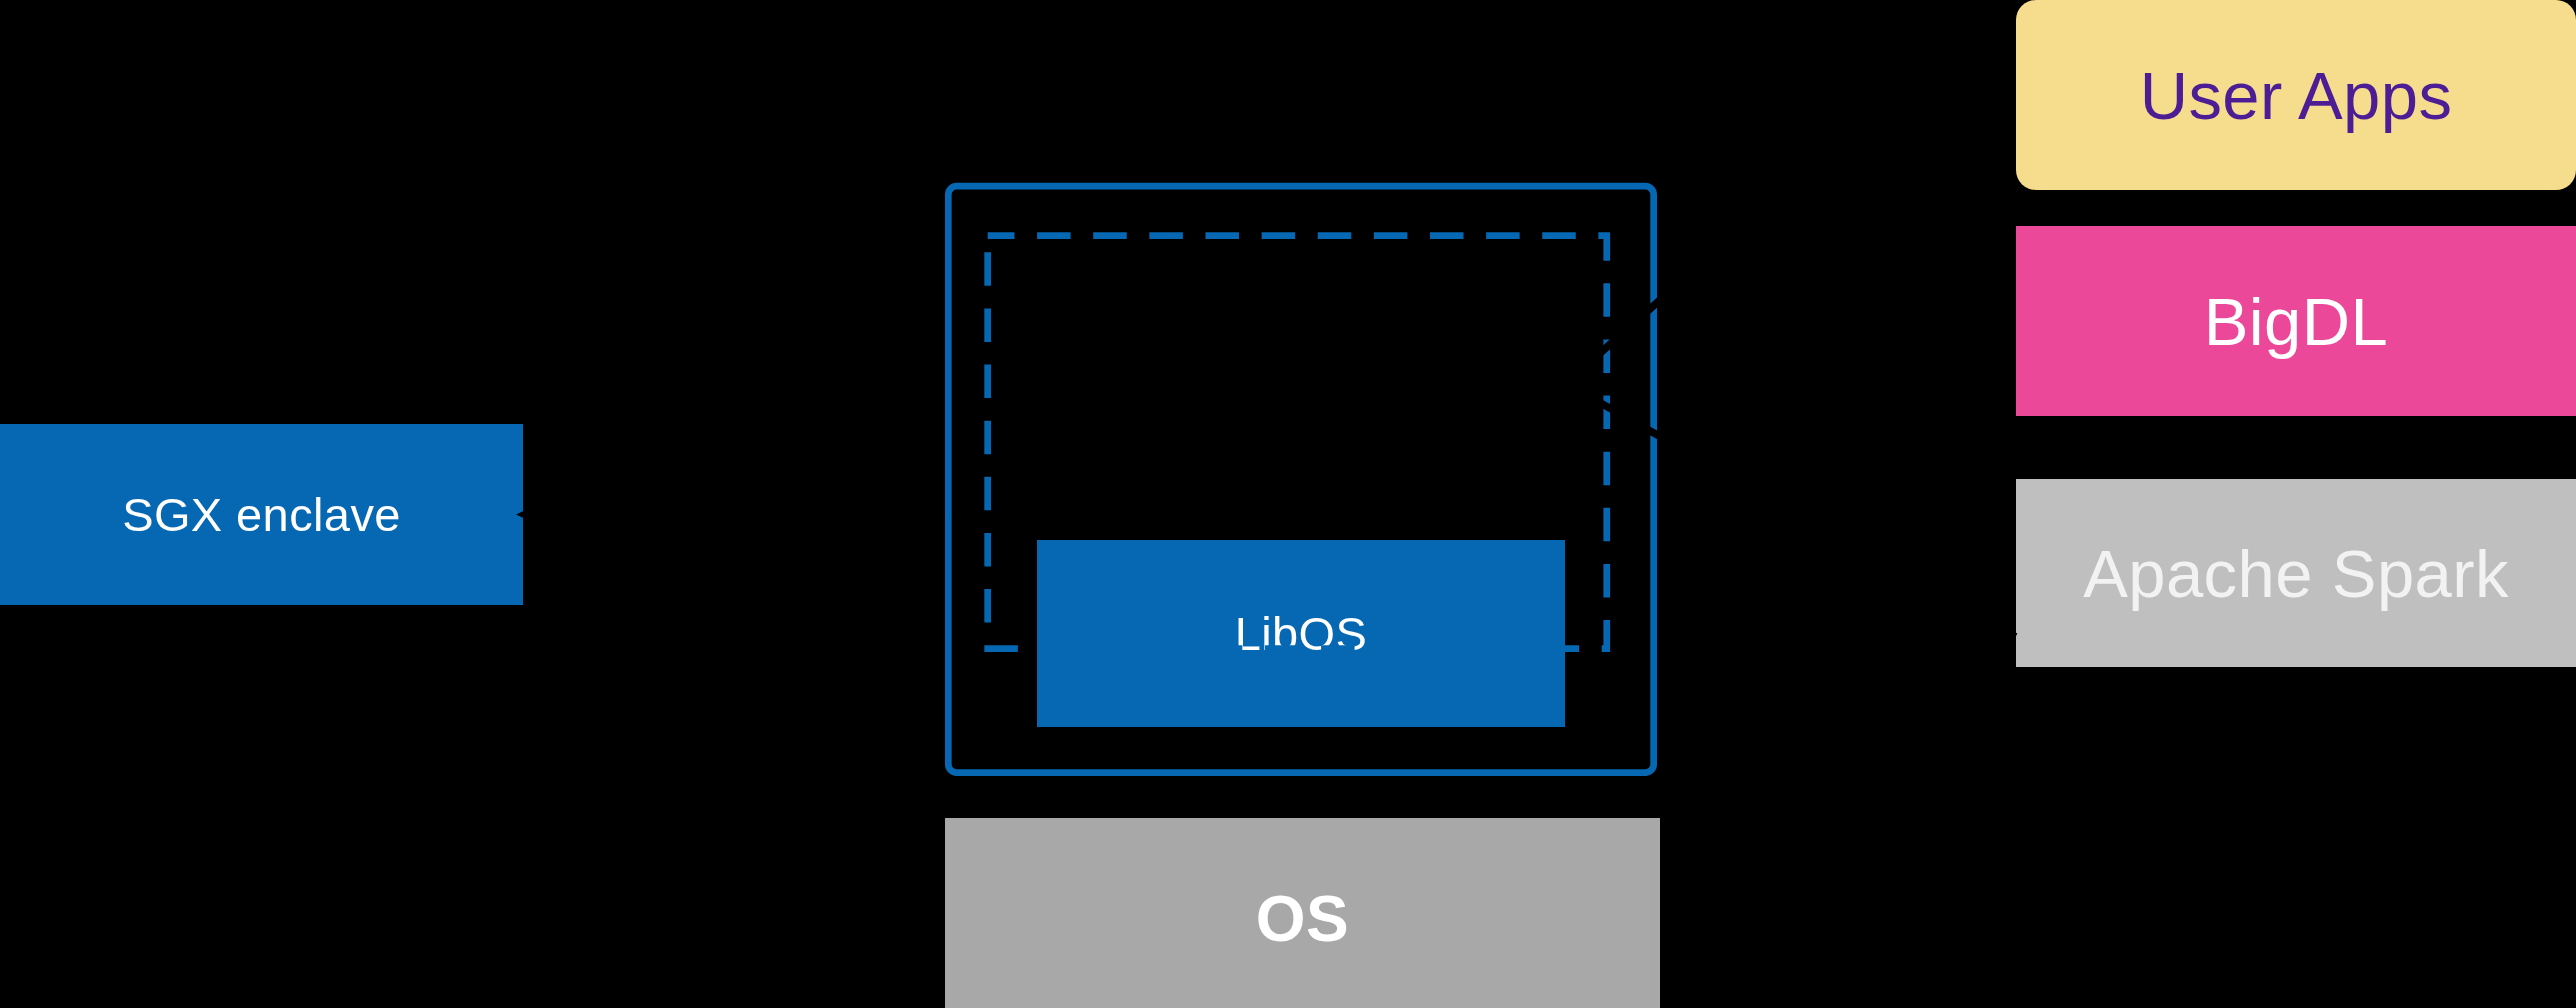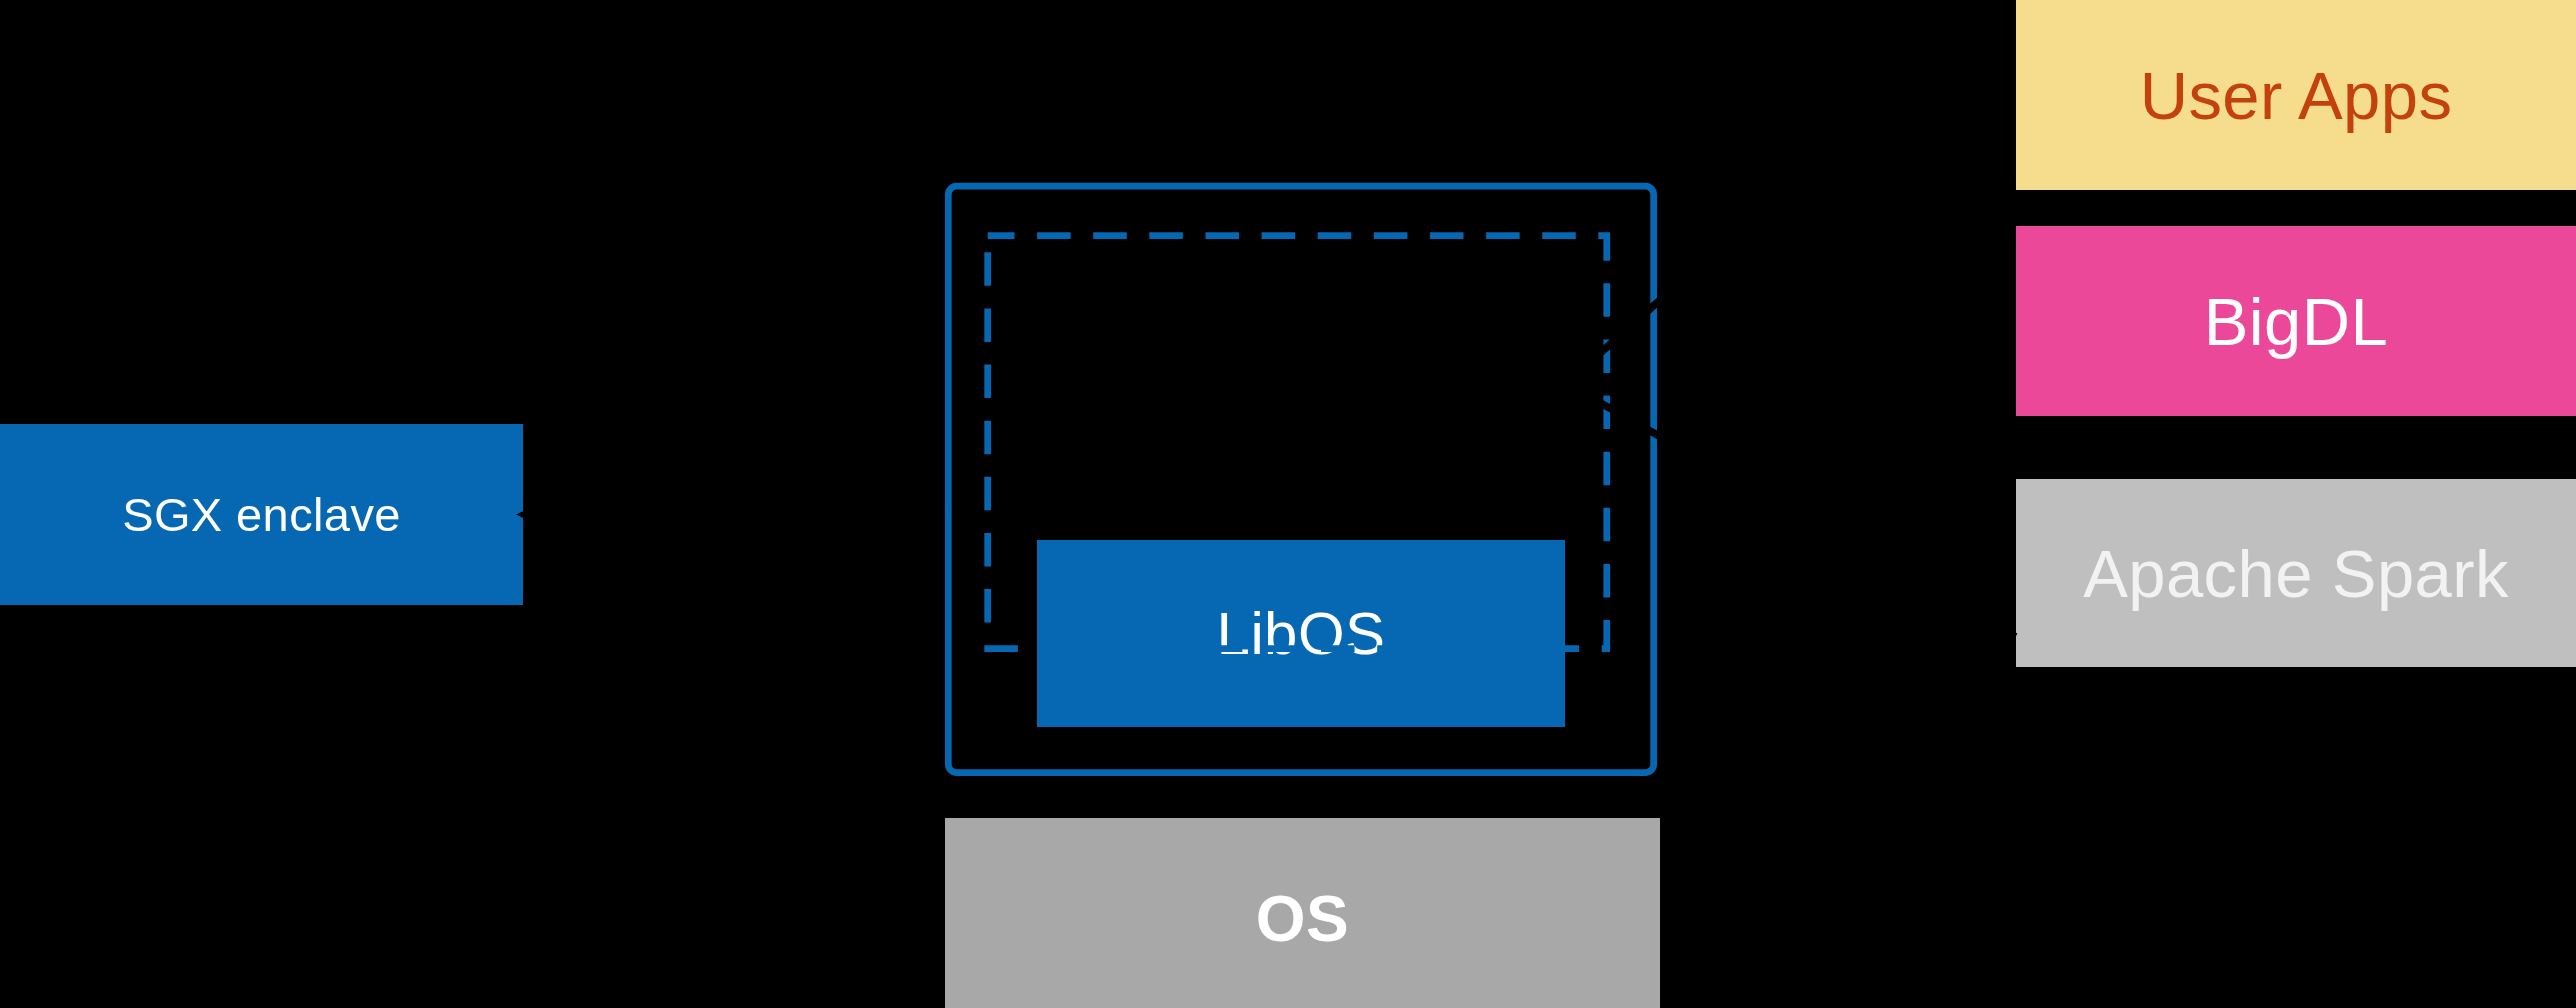--- a/index.html
+++ b/index.html
@@ -21,21 +21,21 @@
     align-items: center;
     justify-content: center;
     box-sizing: border-box;
   }
   .box .label {
     white-space: nowrap;
     letter-spacing: 0.4px;
   }
   #sgx-box        { left: 0px;    top: 424px; width: 523px; height: 181px; font-size: 47px; }
   #app-box        { left: 1027px; top: 293px; width: 525px; height: 188px; font-size: 67px; }
-  #libos-box      { left: 1037px; top: 540px; width: 528px; height: 187px; font-size: 60px; }
+  #libos-box      { left: 1037px; top: 540px; width: 528px; height: 187px; font-size: 47px; }
   #os-box         { left: 945px; top: 818px; width: 715px; height: 202px; font-size: 64px; font-weight: bold; text-align: center; }
   #user-apps-box  { left: 2016px; top: 0px;   width: 560px; height: 190px; font-size: 67px; }
   #bigdl-box      { left: 2016px; top: 226px; width: 560px; height: 190px; font-size: 67px; }
   #spark-box      { left: 2016px; top: 479px; width: 560px; height: 188px; font-size: 67px; }
   #overlay-svg {
     position: absolute;
     left: 0;
     top: 0;
     z-index: 2;
     pointer-events: none;
@@ -52,21 +52,21 @@
 
 
   <div class="box" id="libos-box" style="background: rgb(6, 104, 178); color: rgb(255, 255, 255);">
     <span class="label">LibOS</span>
   </div>
 
   <div class="box" id="os-box" style="background: rgb(168, 168, 168); color: rgb(255, 255, 255);">
     <span class="label">OS</span>
   </div>
 
-  <div class="box" id="user-apps-box" style="background: rgb(246, 221, 141); color: #c2410c;">
+  <div class="box" id="user-apps-box" style="background: rgb(246, 221, 141); color: #4c1d95; border-radius: 20px;">
     <span class="label">User Apps</span>
   </div>
 
   <div class="box" id="bigdl-box" style="background: #ec4899; color: rgb(255, 255, 255);">
     <span class="label">BigDL</span>
   </div>
 
   <div class="box" id="spark-box" style="background: rgb(191, 191, 191); color: rgb(242, 242, 242);">
     <span class="label">Apache Spark</span>
   </div>

